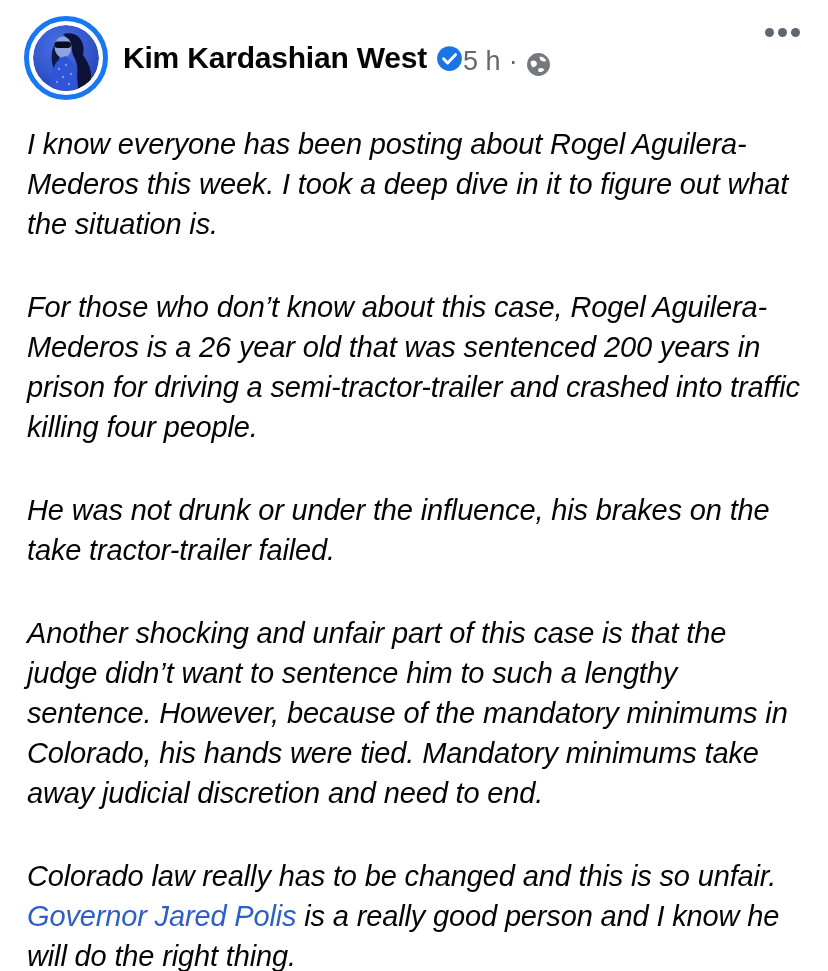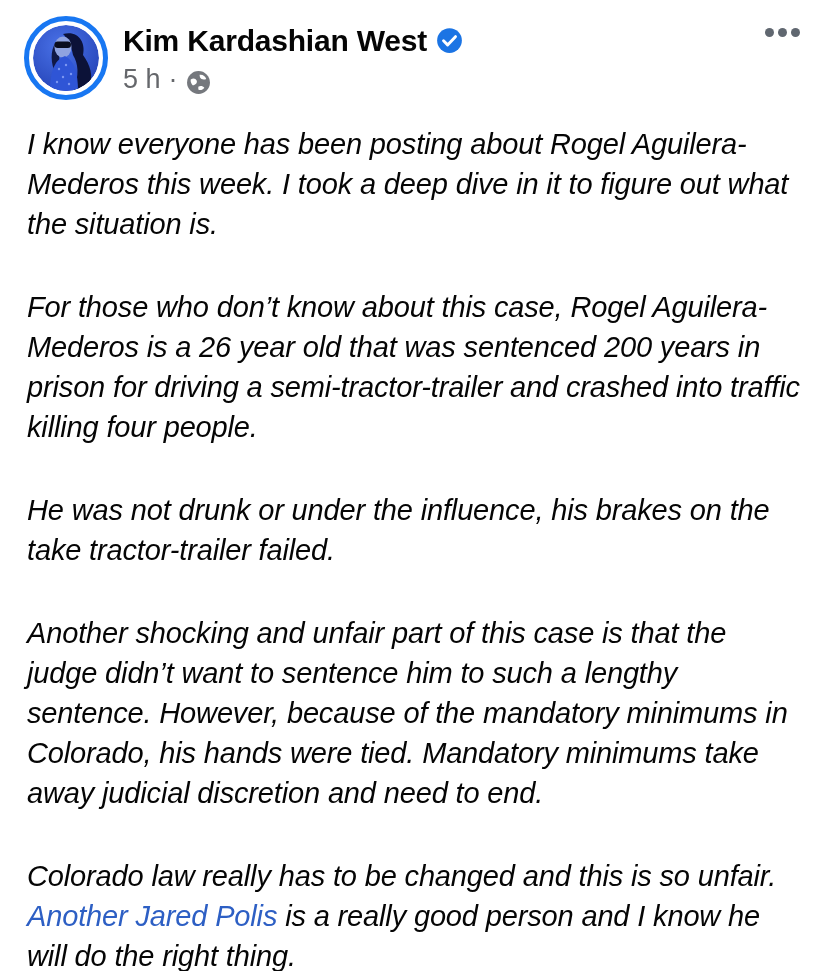--- a/index.html
+++ b/index.html
@@ -25,21 +25,21 @@
     padding: 16px 24px 0 24px;
     position: relative;
   }
   .avatar-wrap {
     width: 84px; height: 84px; border-radius: 50%;
     border: 5px solid var(--ring-blue);
     padding: 4px; background: #fff;
     flex: 0 0 auto; cursor: pointer;
   }
   .avatar-img { width: 66px; height: 66px; border-radius: 50%; display: block; }
-  .header-text { margin-left: 15px; display: flex; flex-direction: column; justify-content: center; }
+  .header-text { margin-left: 15px; display: flex; flex-direction: row; justify-content: center; }
   .name-row { display: flex; align-items: center; }
   .author-name {
     font-size: 30px; font-weight: 700; color: var(--text-primary);
     line-height: 38px; letter-spacing: -0.2px; text-decoration: none; cursor: pointer;
   }
   .verified { width: 27px; height: 27px; margin-left: 9px; flex: 0 0 auto; }
   .meta-row {
     display: flex; align-items: flex-end; gap: 8px;
     margin-top: 3px;
     font-size: 27px; color: var(--text-secondary); line-height: 32px;
@@ -133,16 +133,16 @@
           <i></i>
         </span>
     </button>
   </div>
 
   <div class="post-text">
       <p class="post-paragraph">I know everyone has been posting about Rogel Aguilera-Mederos this week. I took a deep dive in it to figure out what the situation is.</p>
       <p class="post-paragraph">For those who don’t know about this case, Rogel Aguilera-Mederos is a 26 year old that was sentenced 200 years in prison for driving a semi-tractor-trailer and crashed into traffic killing four people.</p>
       <p class="post-paragraph">He was not drunk or under the influence, his brakes on the take tractor-trailer failed.</p>
       <p class="post-paragraph">Another shocking and unfair part of this case is that the judge didn’t want to sentence him to such a lengthy sentence. However, because of the mandatory minimums in Colorado, his hands were tied. Mandatory minimums take away judicial discretion and need to end.</p>
-      <p class="post-paragraph">Colorado law really has to be changed and this is so unfair. <a class="post-link" href="#">Another Jared Polis</a> is a really good person and I know he will do the right thing.</p>
+      <p class="post-paragraph">Colorado law really has to be changed and this is so unfair. <a class="post-link" href="#">Governor Jared Polis</a> is a really good person and I know he will do the right thing.</p>
     </div>
 
 </div>
 
 </body></html>

